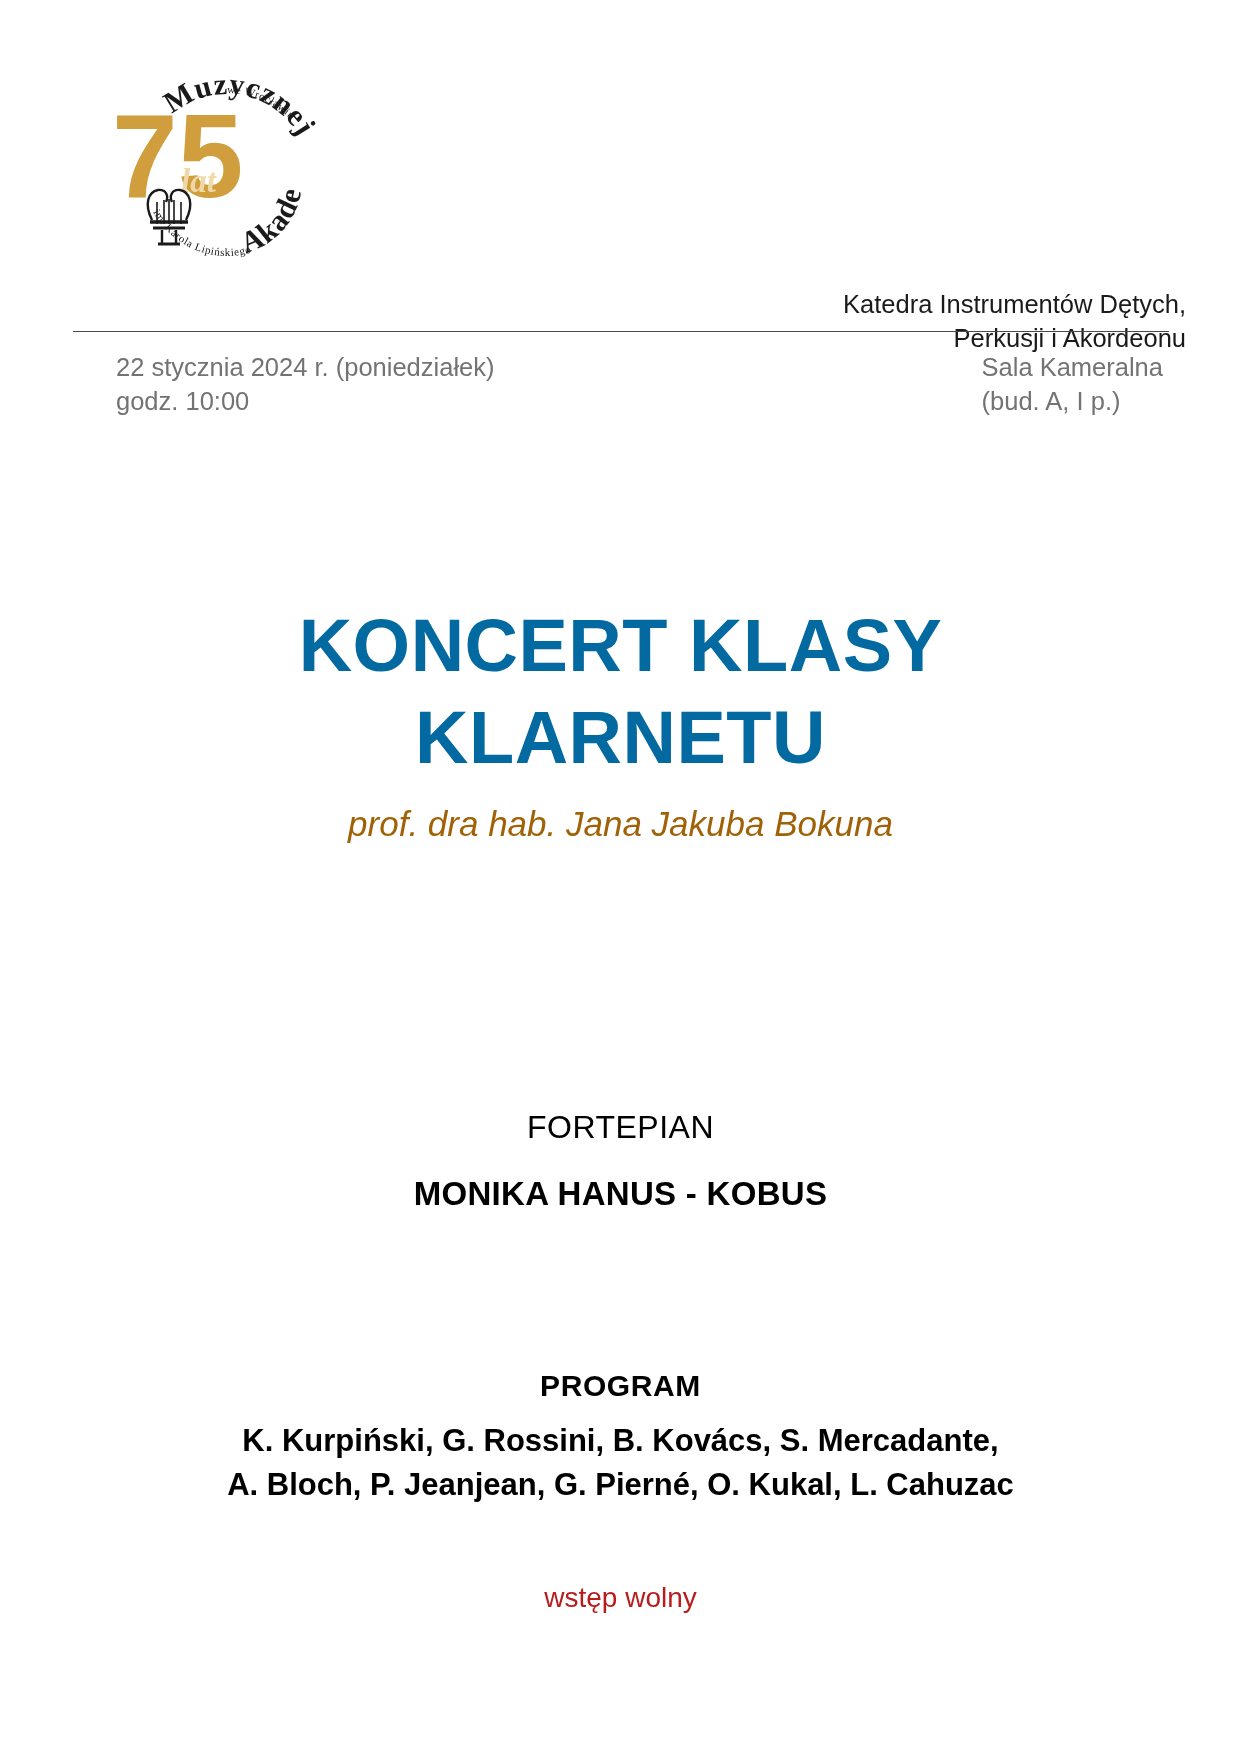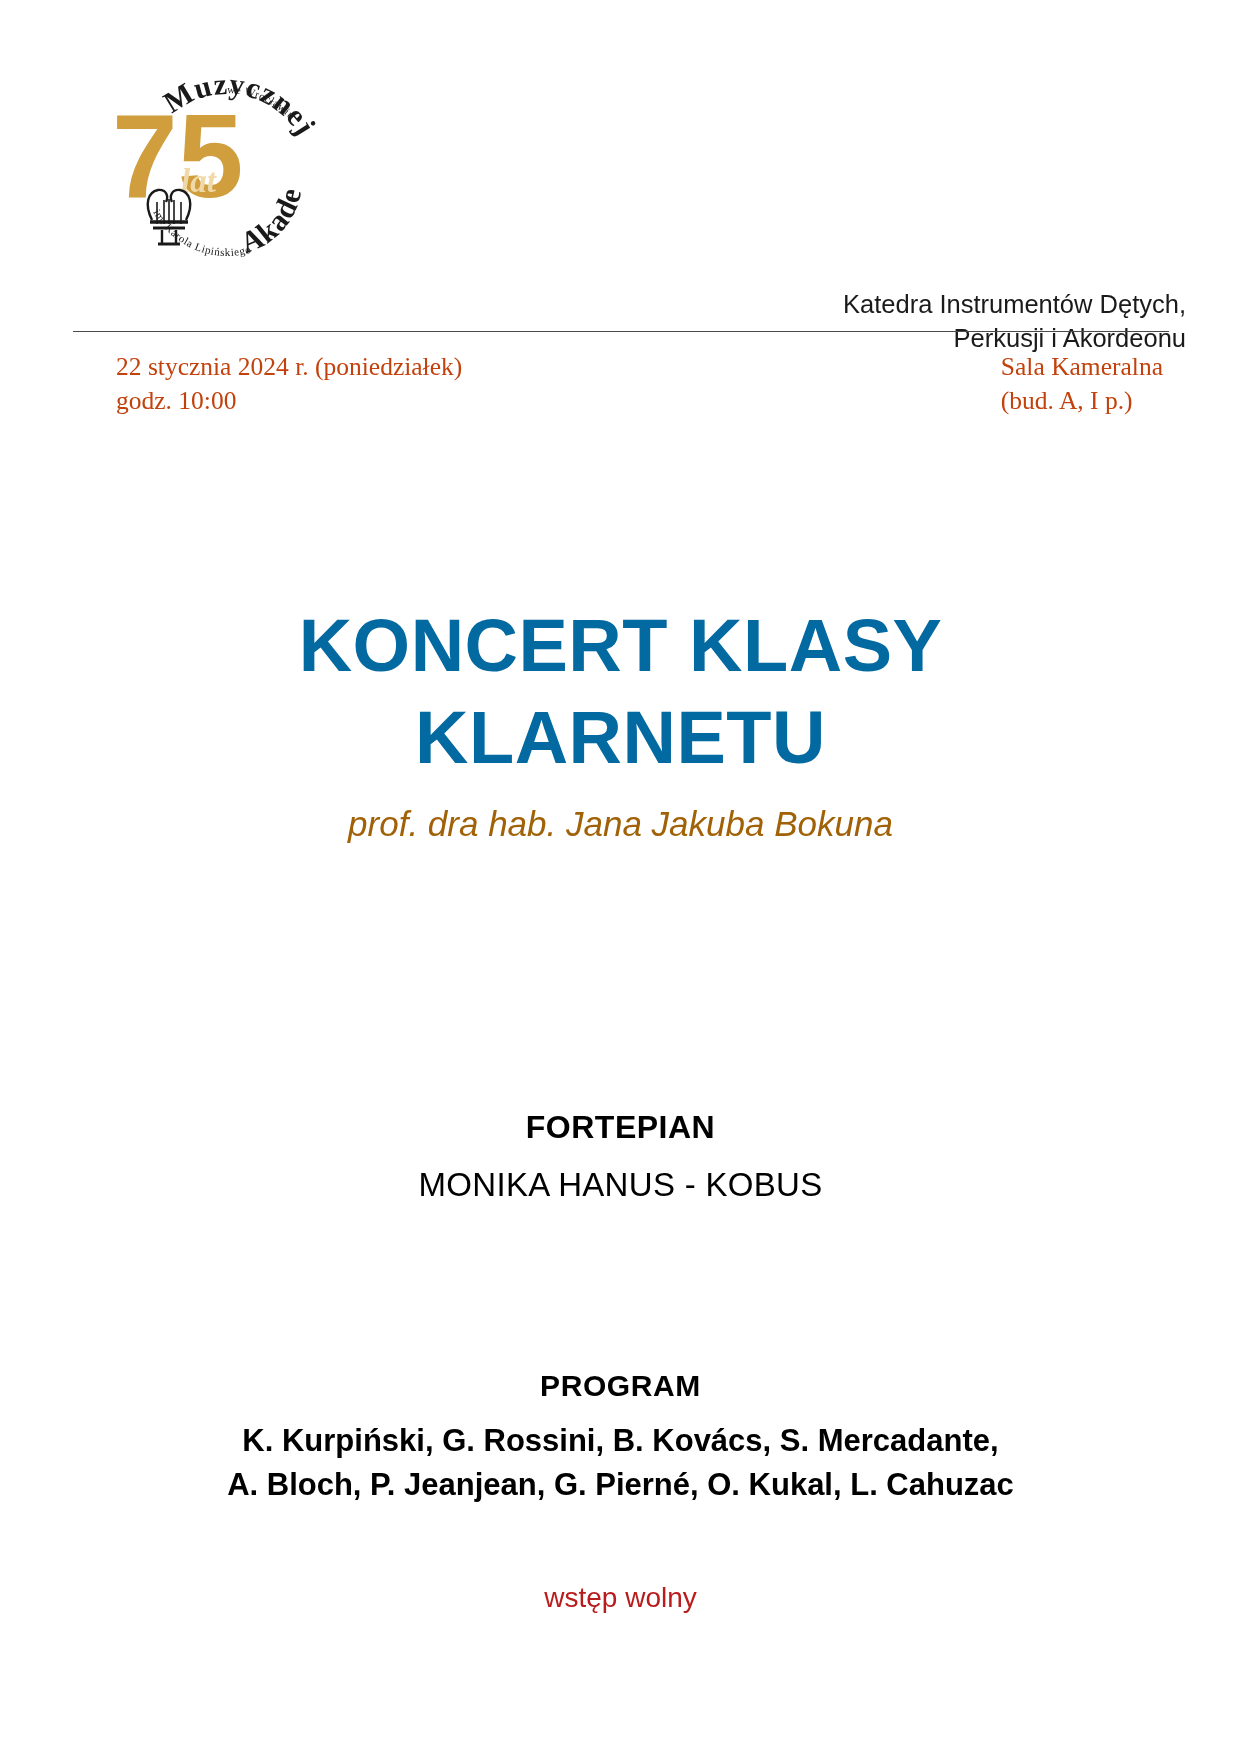--- a/index.html
+++ b/index.html
@@ -63,22 +63,21 @@
     left: 73px;
     top: 350px;
     width: 1096px;
     display: flex;
     justify-content: space-between;
     align-items: flex-start;
   }
   .meta-left, .meta-right {
     font-size: 25.5px;
     line-height: 34px;
-    color: #c2410c;
-    font-family: Liberation Serif, serif;
+    color: #737373;
   }
   .meta-left { text-align: left; padding-left: 43px; }
   .meta-right { padding-right: 6px; }
   .meta-line { display: block; white-space: nowrap; }
 
   
   .title-block {
     position: absolute;
     left: 0;
     top: 600px;
@@ -106,28 +105,28 @@
   
   .performer-block {
     position: absolute;
     left: 0;
     top: 1105px;
     width: 1241px;
     text-align: center;
   }
   .performer-role {
     font-size: 32px;
-    font-weight: 700;
+    font-weight: 400;
     line-height: 44px;
     letter-spacing: 0.5px;
   }
   .performer-name {
-    margin-top: 14px;
+    margin-top: 23px;
     font-size: 33px;
-    font-weight: normal;
+    font-weight: bold;
     line-height: 44px;
     letter-spacing: 0.3px;
   }
 
   
   .program-block {
     position: absolute;
     left: 0;
     top: 1365px;
     width: 1241px;

